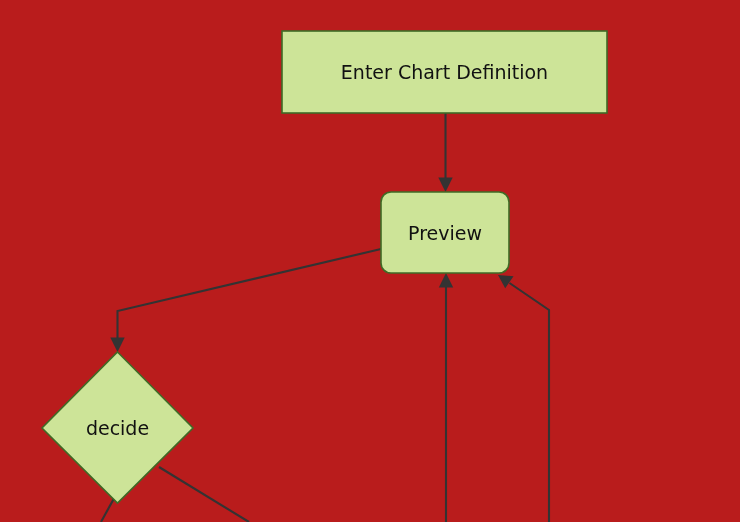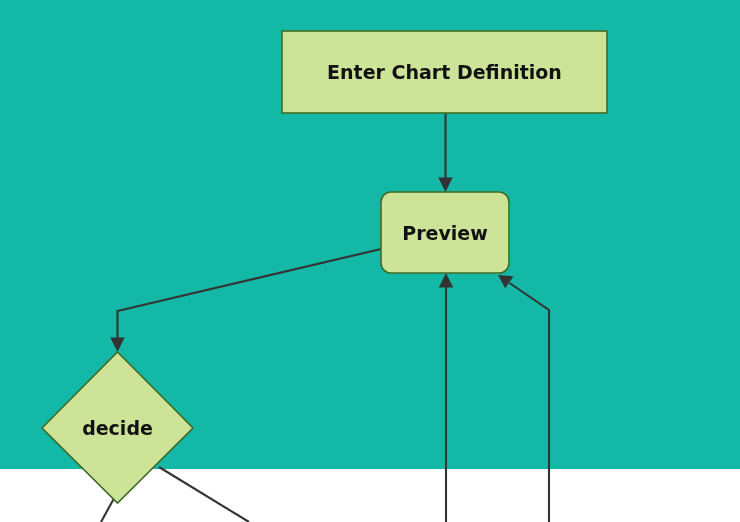--- a/index.html
+++ b/index.html
@@ -9,23 +9,22 @@
   }
   body {
     width: 740px;
     height: 522px;
     overflow: hidden;
     font-family: "DejaVu Sans", sans-serif;
   }
   #diagram-canvas {
     position: relative;
     width: 740px;
-    height: 469px;
-    background: #14b8a6;
-    font-weight: bold;
+    height: 522px;
+    background: #b91c1c;
   }
   #flow-svg {
     position: absolute;
     top: 0;
     left: 0;
     width: 740px;
     height: 522px;
     display: block;
   }
   .node-shape {

